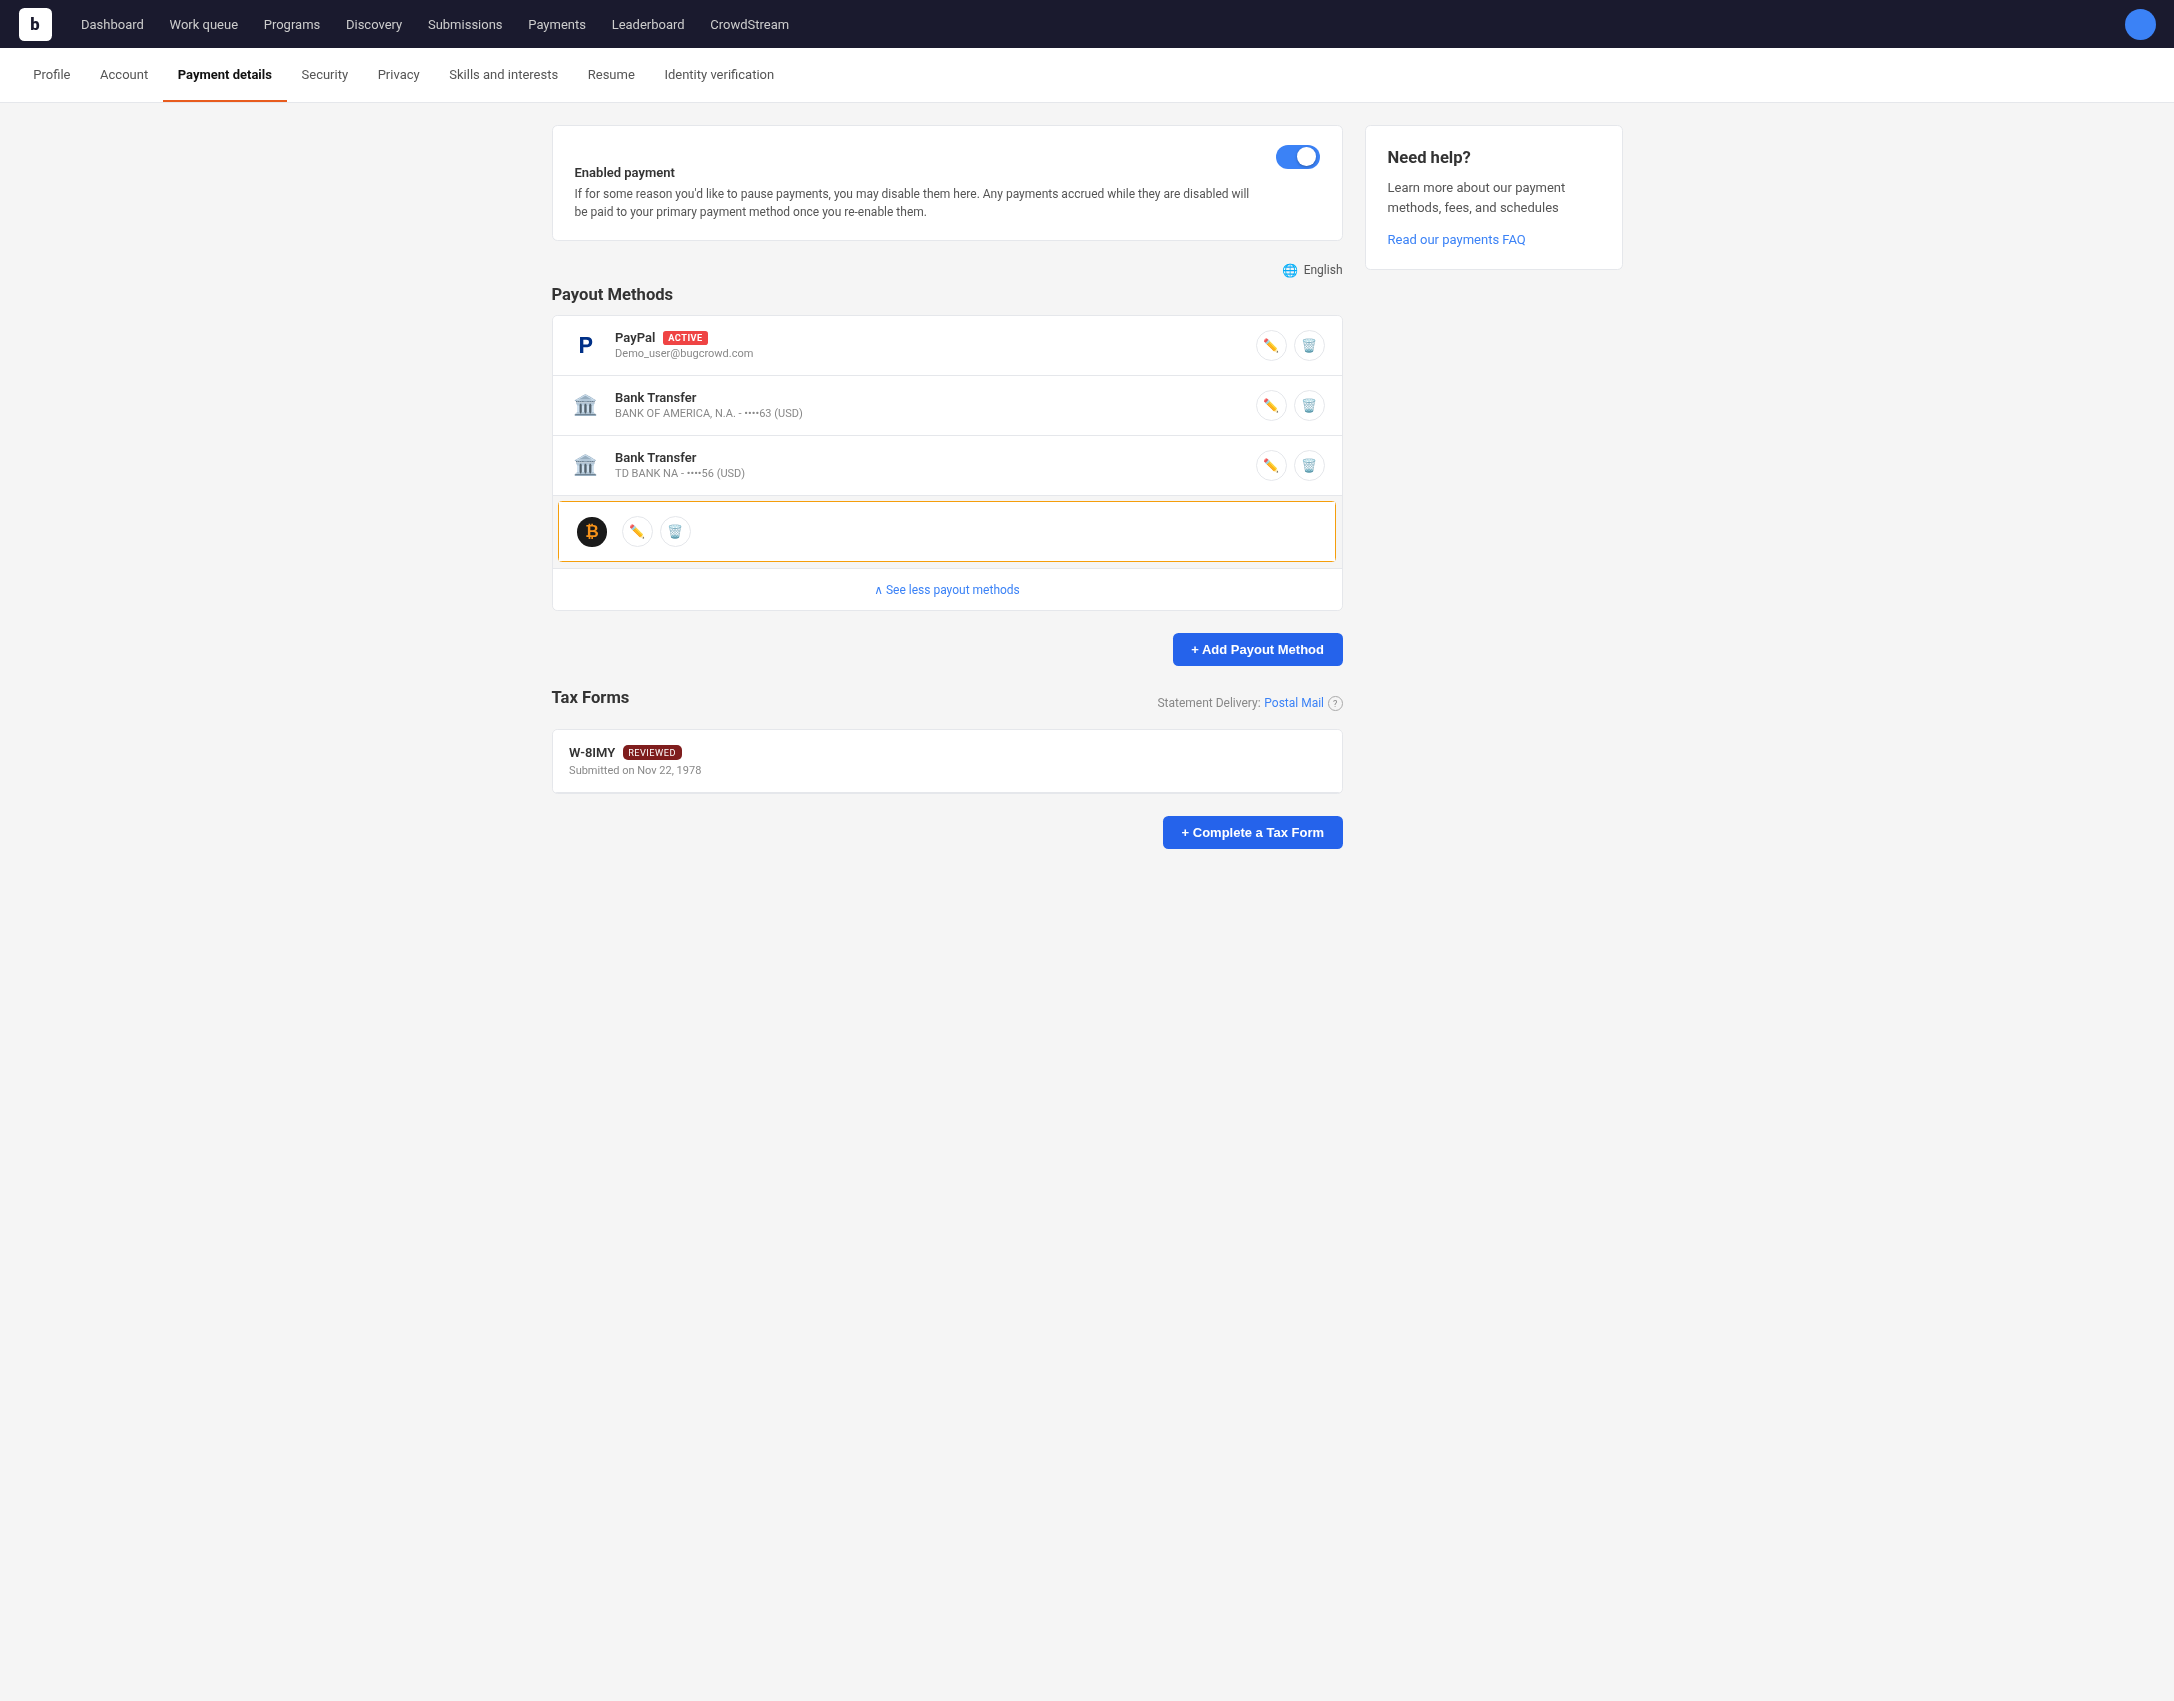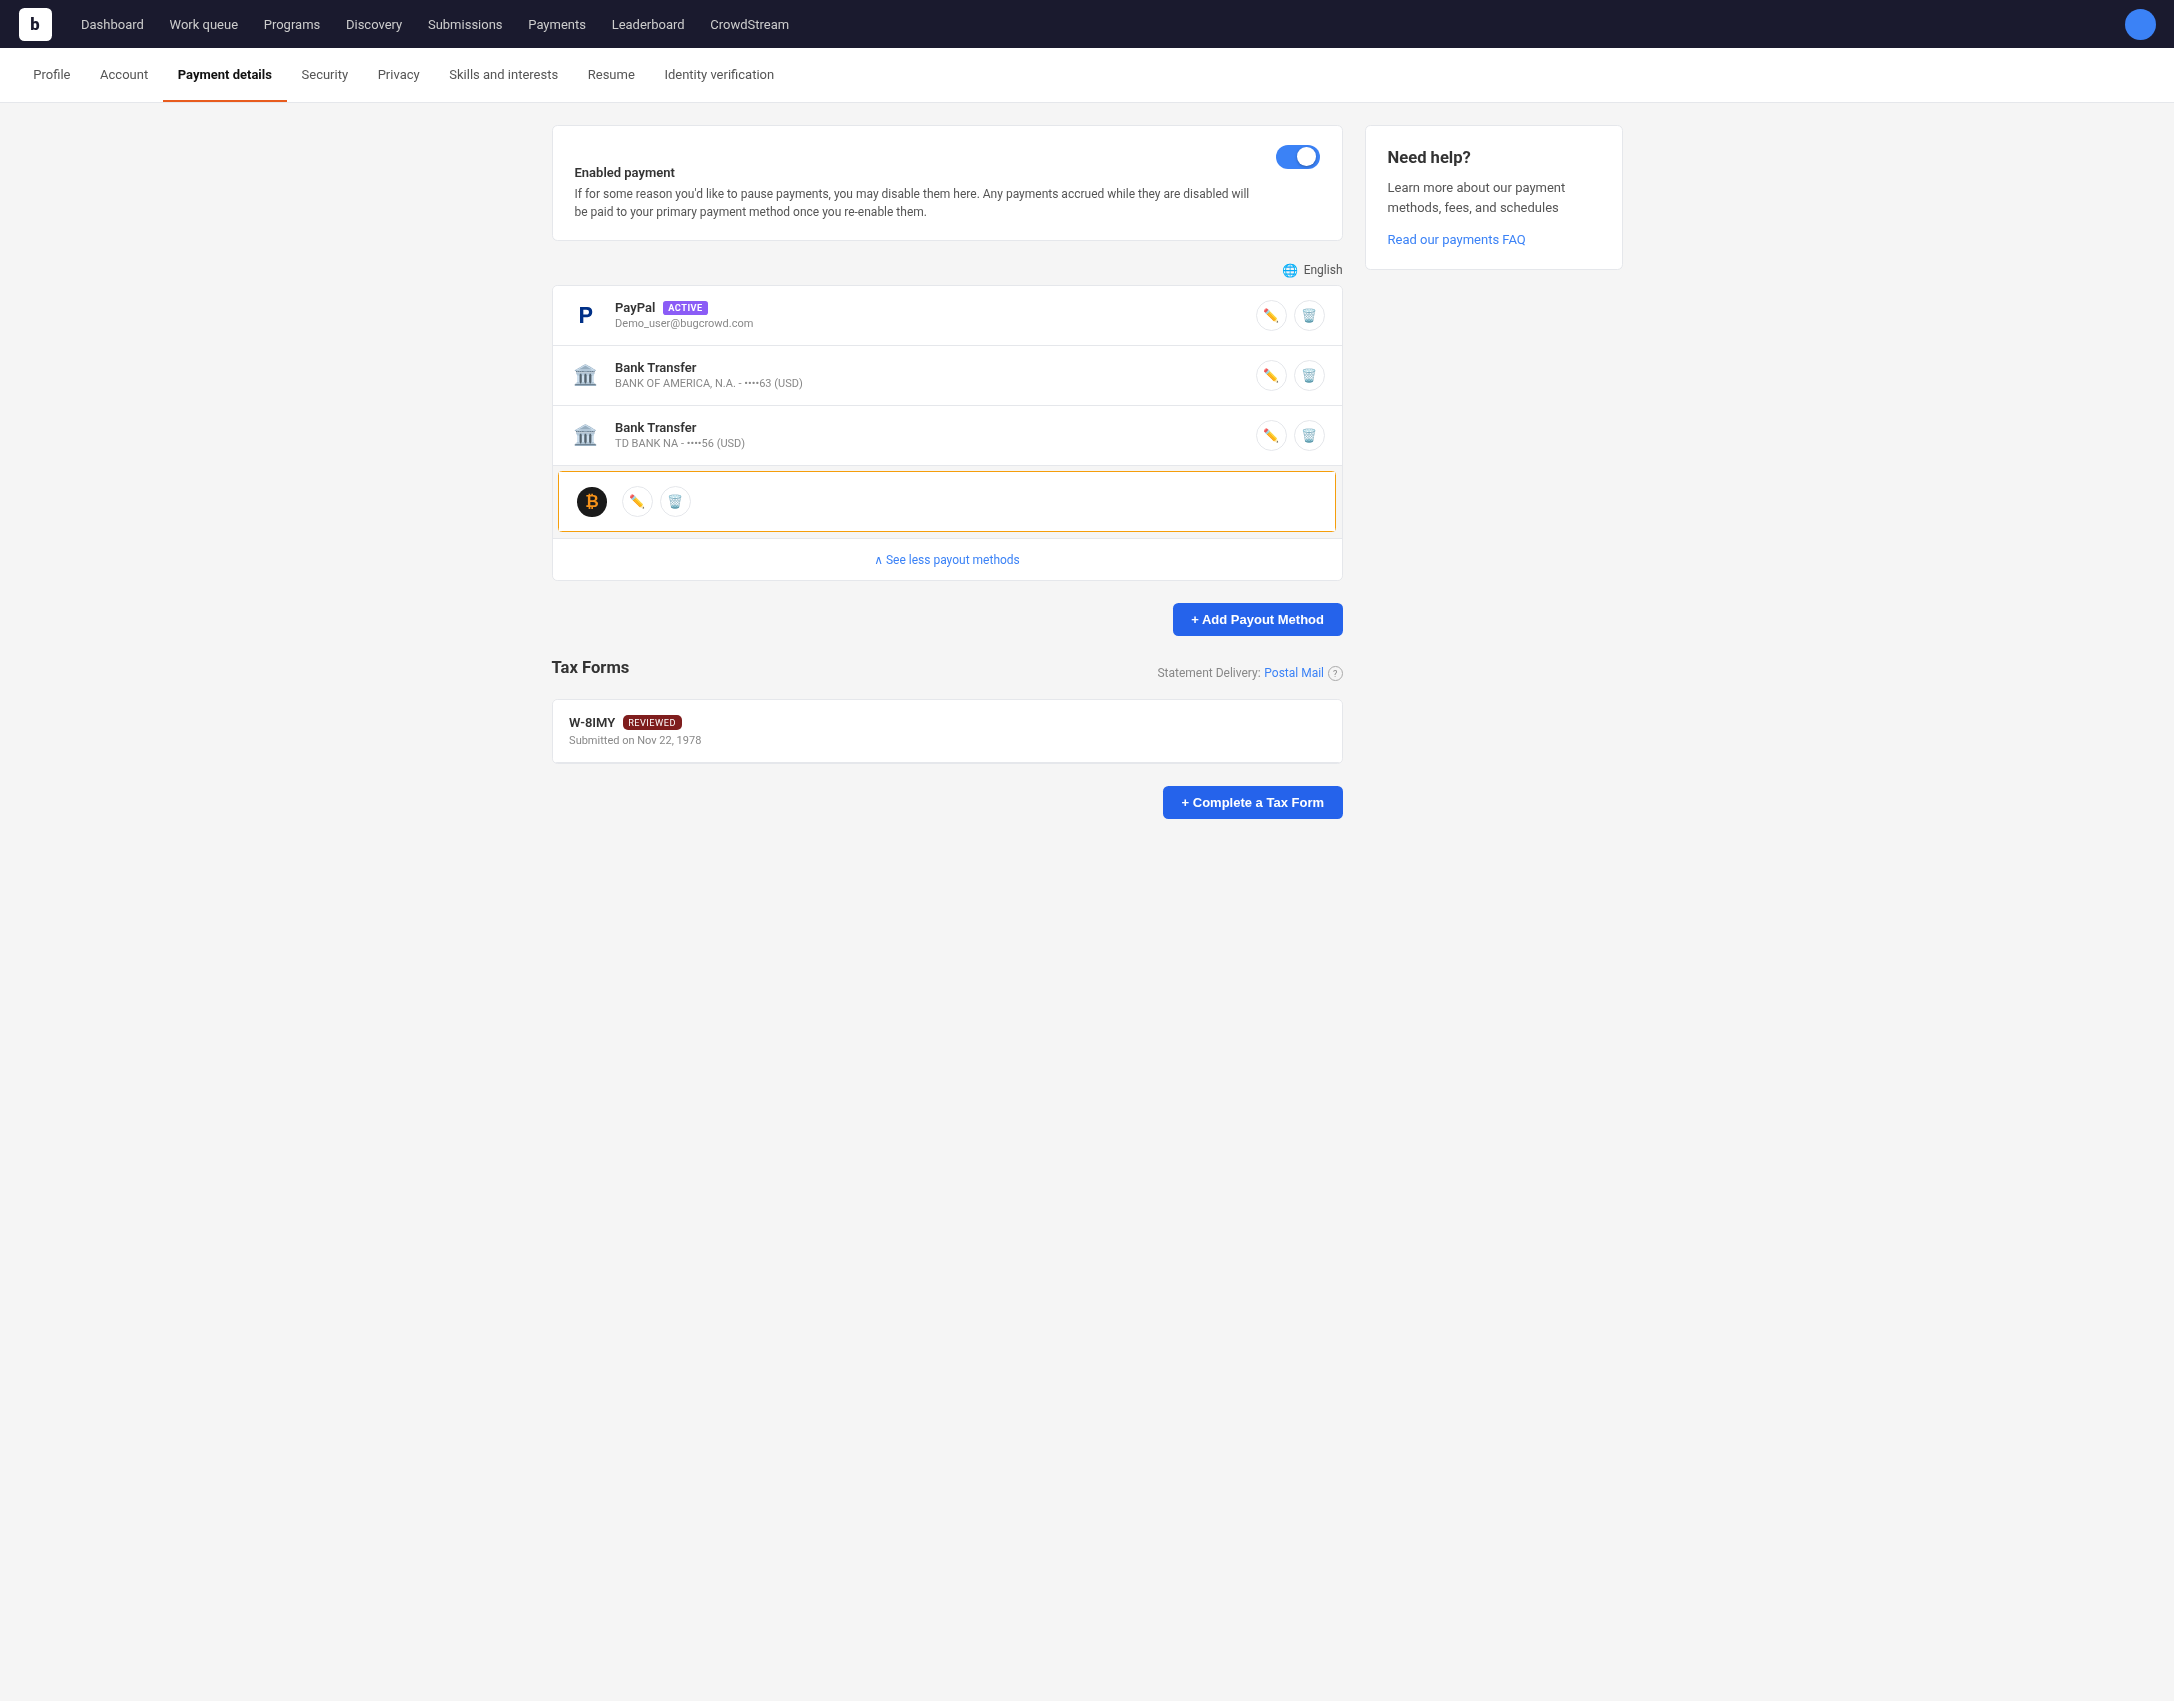--- a/index.html
+++ b/index.html
@@ -152,21 +152,21 @@
     }
     .payout-info { flex: 1; }
     .payout-name {
       font-weight: 600;
       font-size: 13px;
       display: flex;
       align-items: center;
       gap: 7.4px;
     }
     .badge-active {
-      background: #8b5cf6;
+      background: #ef4444;
       color: white;
       font-size: 9.2px;
       font-weight: 700;
       padding: 1.8px 5.5px;
       border-radius: 2.8px;
       letter-spacing: 0.5px;
     }
     .badge-reviewed {
       background: #7f1d1d;
       color: white;
@@ -374,20 +374,21 @@
         <div class="desc">If for some reason you'd like to pause payments, you may disable them here. Any payments accrued while they are disabled will be paid to your primary payment method once you re-enable them.</div>
       </div>
       <div class="toggle"></div>
     </div>
 
     <div>
       <div class="lang-row">
         <span class="lang-icon">🌐</span>
         <span>English</span>
       </div>
+      <div class="section-title">Payout Methods</div>
 
       <div class="payout-card">
 
         <div class="payout-row">
           <div class="payout-icon">
             <span class="paypal-icon">𝐏</span>
           </div>
           <div class="payout-info">
             <div class="payout-name">
               <span>PayPal</span>

